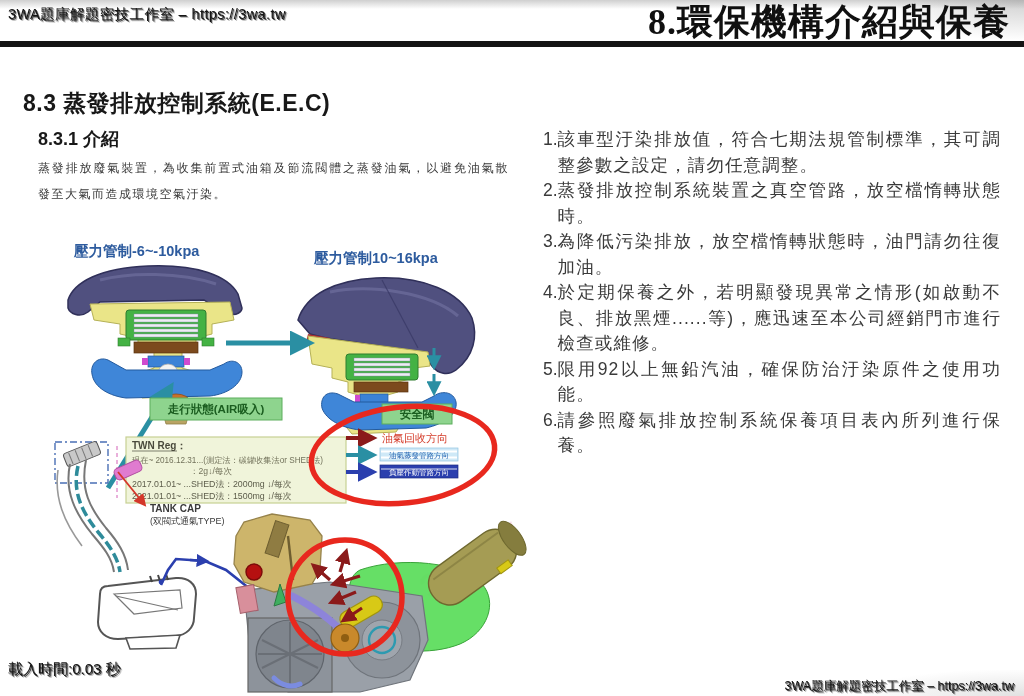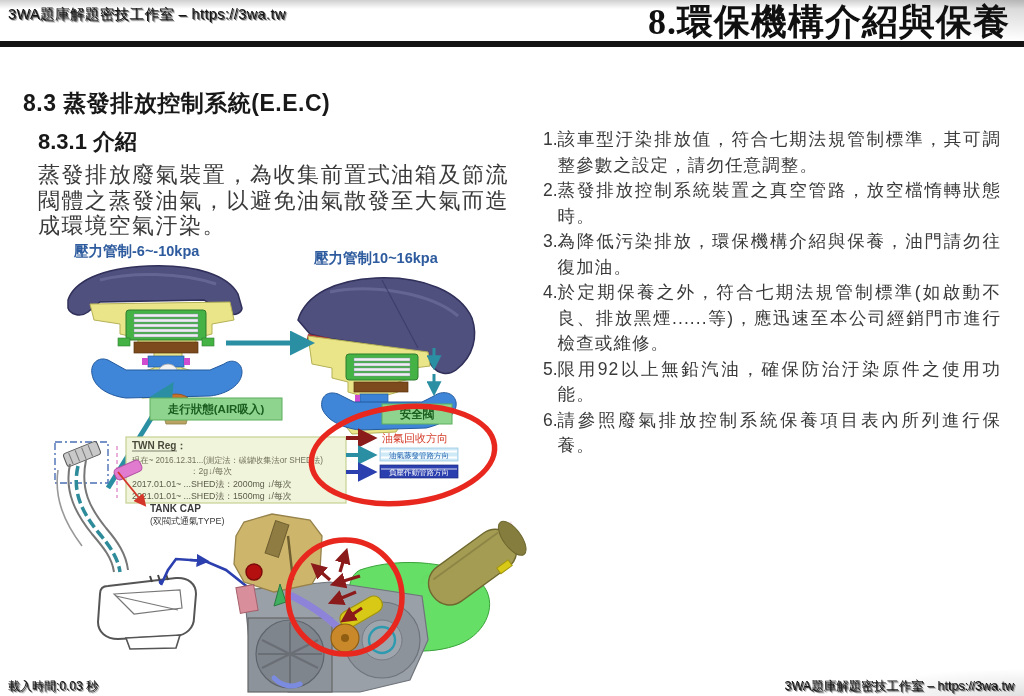--- a/index.html
+++ b/index.html
@@ -7,32 +7,32 @@
         font-family:"Liberation Sans","DejaVu Sans",sans-serif;color:#2e2e2e;}
   .shade-top{position:absolute;top:0;left:0;right:0;height:9px;
         background:linear-gradient(180deg,rgba(160,160,160,.5),rgba(255,255,255,0));pointer-events:none;}
   .shade-tr{position:absolute;top:0;right:0;width:140px;height:40px;
         background:radial-gradient(ellipse at top right,rgba(150,150,150,.45),rgba(255,255,255,0) 72%);pointer-events:none;}
   .shade-br{position:absolute;bottom:0;right:0;width:160px;height:26px;
         background:radial-gradient(ellipse at bottom right,rgba(170,170,170,.35),rgba(255,255,255,0) 75%);pointer-events:none;}
   .wm{position:absolute;font-weight:normal;color:#161616;white-space:nowrap;
       text-shadow:1px 1px 0 rgba(40,40,40,.85),2px 2px 0 rgba(125,125,125,.45);}
   .wm-tl{top:5px;left:8px;font-size:14.5px;letter-spacing:.4px;}
-  .wm-bl{bottom:1px;left:8px;font-size:12px;}
+  .wm-bl{bottom:17px;left:8px;font-size:15px;}
   .wm-br{bottom:1px;right:10px;font-size:12.5px;}
   .header-title{position:absolute;top:-2px;right:14px;
       font-family:"Liberation Serif","DejaVu Serif",serif;
       font-size:36px;font-weight:bold;color:#101010;letter-spacing:1px;}
   .header-rule{position:absolute;top:41px;left:0;width:1024px;height:6px;background:#141414;}
   .section-title{position:absolute;top:88px;left:23px;font-size:23px;font-weight:bold;
       color:#181818;letter-spacing:.5px;}
   .col-left{position:absolute;top:127px;left:38px;width:487px;}
   .col-right{position:absolute;top:127px;left:543px;width:458px;}
-  .sub-heading{font-size:22px;font-weight:bold;color:#181818;margin:0 0 5px 0;}
-  .body-text{margin:4px 16px 0 0;font-size:22px;line-height:25.5px;letter-spacing:1.5px;
+  .sub-heading{font-size:18px;font-weight:bold;color:#181818;margin:0 0 5px 0;}
+  .body-text{margin:4px 16px 0 0;font-size:12px;line-height:25.5px;letter-spacing:1.5px;
       text-align:justify;color:#3a3a3a;}
   .check-item{display:flex;font-size:17.5px;line-height:25.5px;color:#3a3a3a;}
   .check-item .num{flex:0 0 auto;}
   .check-item .txt{flex:1;letter-spacing:1.1px;text-align:justify;}
   svg.diagram{position:absolute;left:30px;top:240px;}
 </style>
 </head>
 <body>
 
 <div class="page">
@@ -57,25 +57,25 @@
     <div class="check-item">
       <span class="num">1.</span>
       <span class="txt">該車型汙染排放值，符合七期法規管制標準，其可調整參數之設定，請勿任意調整。</span>
     </div>
     <div class="check-item">
       <span class="num">2.</span>
       <span class="txt">蒸發排放控制系統裝置之真空管路，放空檔惰轉狀態時。</span>
     </div>
     <div class="check-item">
       <span class="num">3.</span>
-      <span class="txt">為降低污染排放，環保機構介紹與保養，油門請勿往復加油。</span>
+      <span class="txt">為降低污染排放，放空檔惰轉狀態時，油門請勿往復加油。</span>
     </div>
     <div class="check-item">
       <span class="num">4.</span>
-      <span class="txt">於定期保養之外，符合七期法規管制標準(如啟動不良、排放黑煙......等)，應迅速至本公司經銷門市進行檢查或維修。</span>
+      <span class="txt">於定期保養之外，若明顯發現異常之情形(如啟動不良、排放黑煙......等)，應迅速至本公司經銷門市進行檢查或維修。</span>
     </div>
     <div class="check-item">
       <span class="num">5.</span>
       <span class="txt">限用92以上無鉛汽油，確保防治汙染原件之使用功能。</span>
     </div>
     <div class="check-item">
       <span class="num">6.</span>
       <span class="txt">請參照廢氣排放控制系統保養項目表內所列進行保養。</span>
     </div>
   </div>

